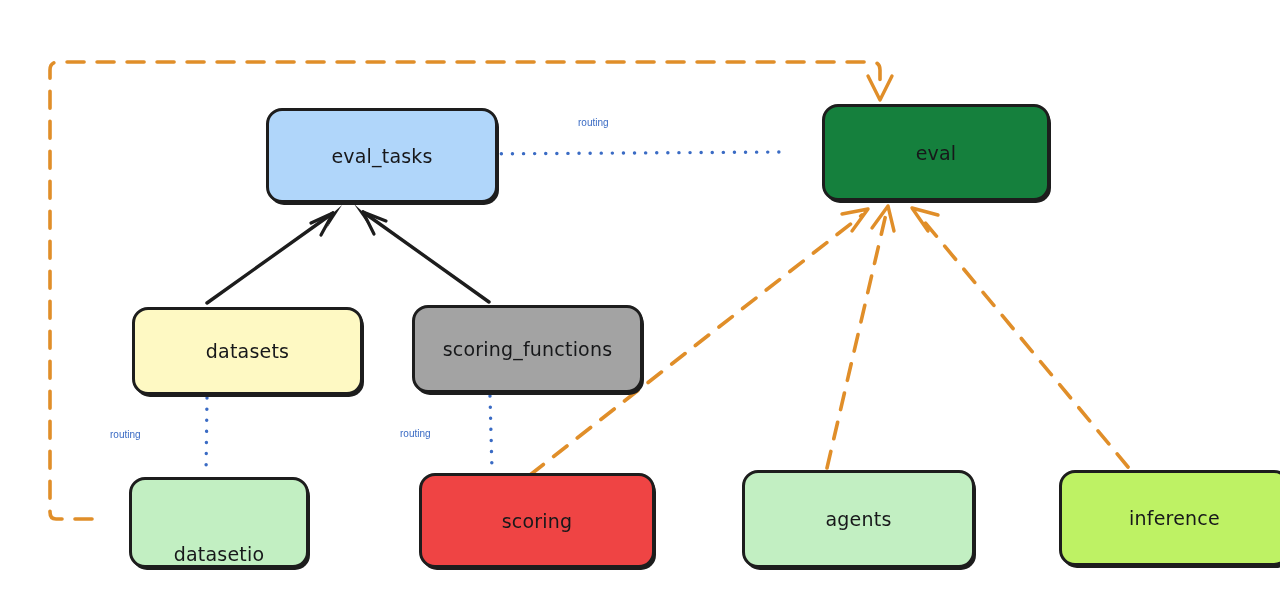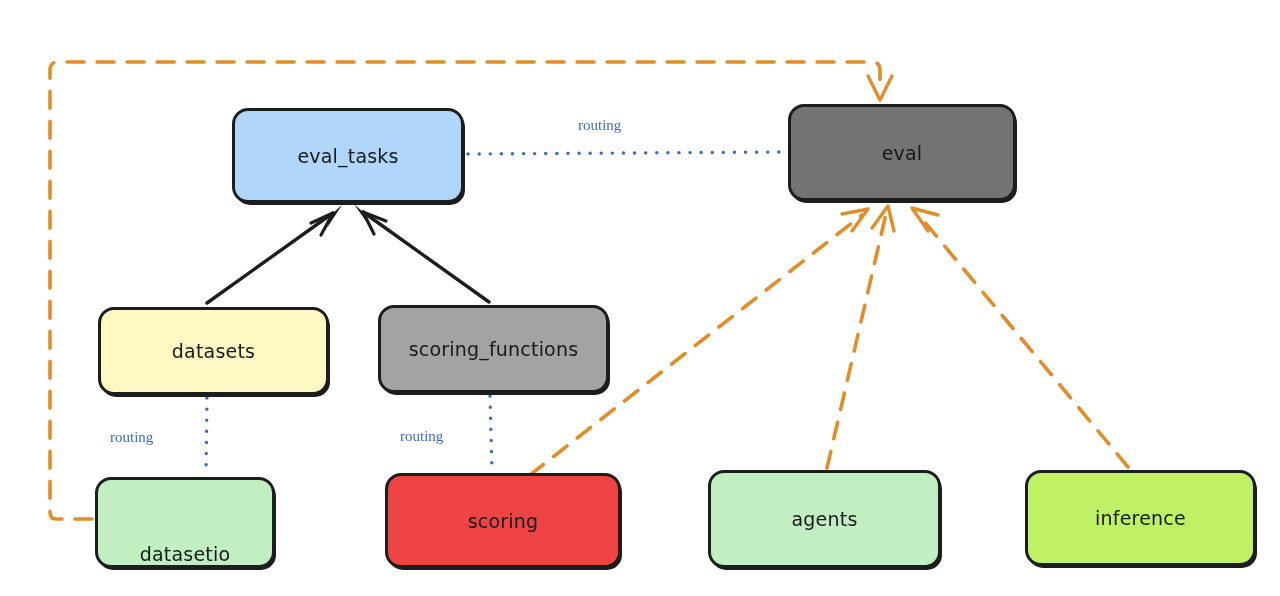--- a/index.html
+++ b/index.html
@@ -2,25 +2,25 @@
 <html><head>
 <meta charset="utf-8">
 <style>
   html,body{margin:0;padding:0;background:#ffffff;}
   body{width:1280px;height:596px;overflow:hidden;
        font-family:"DejaVu Sans","Liberation Sans",sans-serif;}
   #canvas{position:relative;width:1280px;height:596px;background:#fff;}
   svg#wires{position:absolute;left:0;top:0;width:1280px;height:596px;}
   .node{position:absolute;display:flex;align-items:center;justify-content:center;
         border:3px solid #1d1d1d;border-radius:16px;box-sizing:border-box;
-        box-shadow:2px 3px 0 -1px #1d1d1d;}
+        box-shadow:2px 3px 0 -1px #1d1d1d;margin-left:34px;}
   .node .lbl{font-size:19px;color:#17181a;letter-spacing:.2px;
              font-family:"DejaVu Sans","Liberation Sans",sans-serif;white-space:nowrap;}
-  .edge-label{position:absolute;font-size:15px;color:#3a6bc4;white-space:nowrap;
-              font-family:Liberation Serif, serif;}
+  .edge-label{position:absolute;font-size:10px;color:#3a6bc4;white-space:nowrap;
+              font-family:Liberation Sans, sans-serif;}
 </style>
 </head>
 <body>
 
 <div id="canvas">
 
   <svg id="wires" viewBox="0 0 1280 596" preserveAspectRatio="none">
 
     <g>
       <path d="M207,303 L333,213" fill="none" stroke="#1d1d1d" stroke-width="3.4" stroke-linecap="round"></path>
@@ -62,21 +62,21 @@
     <g>
       <path d="M1128,467 L918,214" fill="none" stroke="#e08e29" stroke-width="3.6" stroke-linecap="round" stroke-dasharray="17 13"></path>
       <path d="M912,208 L938,215 M912,208 L928,231" fill="none" stroke="#e08e29" stroke-width="3.4" stroke-linecap="round"></path>
     </g>
   </svg>
 
   <div class="node" style="left:232px;top:108px;width:232px;height:95px;background:#b0d6fa;">
     <span class="lbl">eval_tasks</span>
   </div>
 
-  <div class="node" style="left:788px;top:104px;width:228px;height:97px;background:#737373;">
+  <div class="node" style="left:788px;top:104px;width:228px;height:97px;background:#15803d;">
     <span class="lbl">eval</span>
   </div>
 
   <div class="node" style="left:98px;top:307px;width:231px;height:88px;background:#fef9c3;">
     <span class="lbl">datasets</span>
   </div>
 
   <div class="node" style="left:378px;top:305px;width:231px;height:88px;background:#a3a3a3;">
     <span class="lbl">scoring_functions</span>
   </div>

